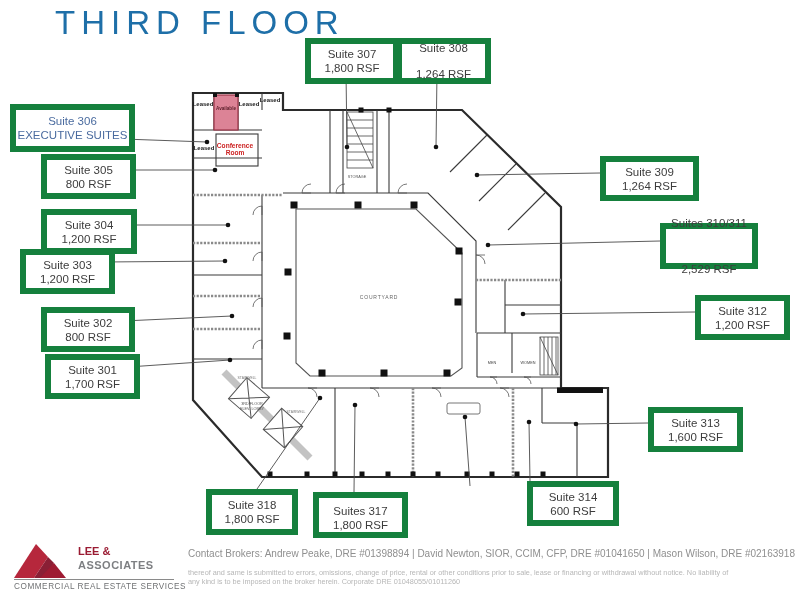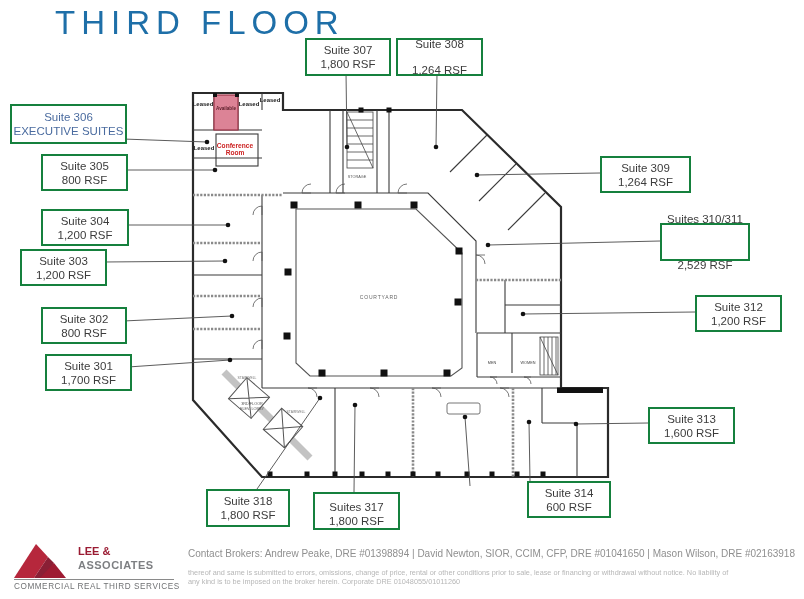--- a/index.html
+++ b/index.html
@@ -1,20 +1,20 @@
 <!DOCTYPE html>
 <html><head>
 <meta charset="utf-8">
 <style>
   html,body{margin:0;padding:0;background:#fff;width:804px;height:599px;
     font-family:"Liberation Sans", sans-serif;overflow:hidden;}
   #canvas{position:relative;width:804px;height:599px;background:#fff;}
   #page-title{position:absolute;left:55px;top:4px;font-size:33px;letter-spacing:6px;
     color:#1e6fa8;font-weight:400;}
-  .callout{position:absolute;background:#fff;border:2px solid #15803d;
+  .callout{position:absolute;background:#fff;border:6px solid #15803d;
     display:flex;flex-direction:column;align-items:center;justify-content:center;
     font-size:11.5px;line-height:14px;color:#3c3c3c;text-align:center;z-index:5;}
   .callout.blue{color:#4a6b9f;}
   #plan-svg{position:absolute;left:0;top:0;z-index:1;}
   
   #co-307{left:305px;top:38px;width:82px;height:34px;}
   #co-308{left:396px;top:38px;width:83px;height:34px;gap:12px;}
   #co-306{left:10px;top:104px;width:113px;height:36px;}
   #co-305{left:41px;top:154px;width:83px;height:33px;}
   #co-304{left:41px;top:209px;width:84px;height:33px;}
@@ -302,21 +302,21 @@
     <svg width="54" height="38" viewBox="0 0 54 38">
       <path d="M0,37 L22,3 L34,16 L20,37 Z" fill="#b6273c"></path>
       <path d="M20,37 L34,16 L40,22 L31,37 Z" fill="#8a1f35"></path>
       <path d="M26,37 L40,22 L52,37 Z" fill="#9e1b32"></path>
     </svg>
     <div id="logo-name">
       <span class="l1">LEE &amp;</span>
       <span class="l2">ASSOCIATES</span>
     </div>
     <div id="logo-rule"></div>
-    <div id="logo-tagline">COMMERCIAL REAL THIRD SERVICES</div>
+    <div id="logo-tagline">COMMERCIAL REAL ESTATE SERVICES</div>
   </div>
 
   <div id="contact-line">Contact Brokers: Andrew Peake, DRE #01398894 | David Newton, SIOR, CCIM, CFP, DRE #01041650 | Mason Wilson, DRE #02163918</div>
   <div id="disclaimer">
     <div>thereof and same is submitted to errors, omissions, change of price, rental or other conditions prior to sale, lease or financing or withdrawal without notice. No liability of</div>
     <div>any kind is to be imposed on the broker herein. Corporate DRE 01048055/01011260</div>
   </div>
 
 </div>
 

